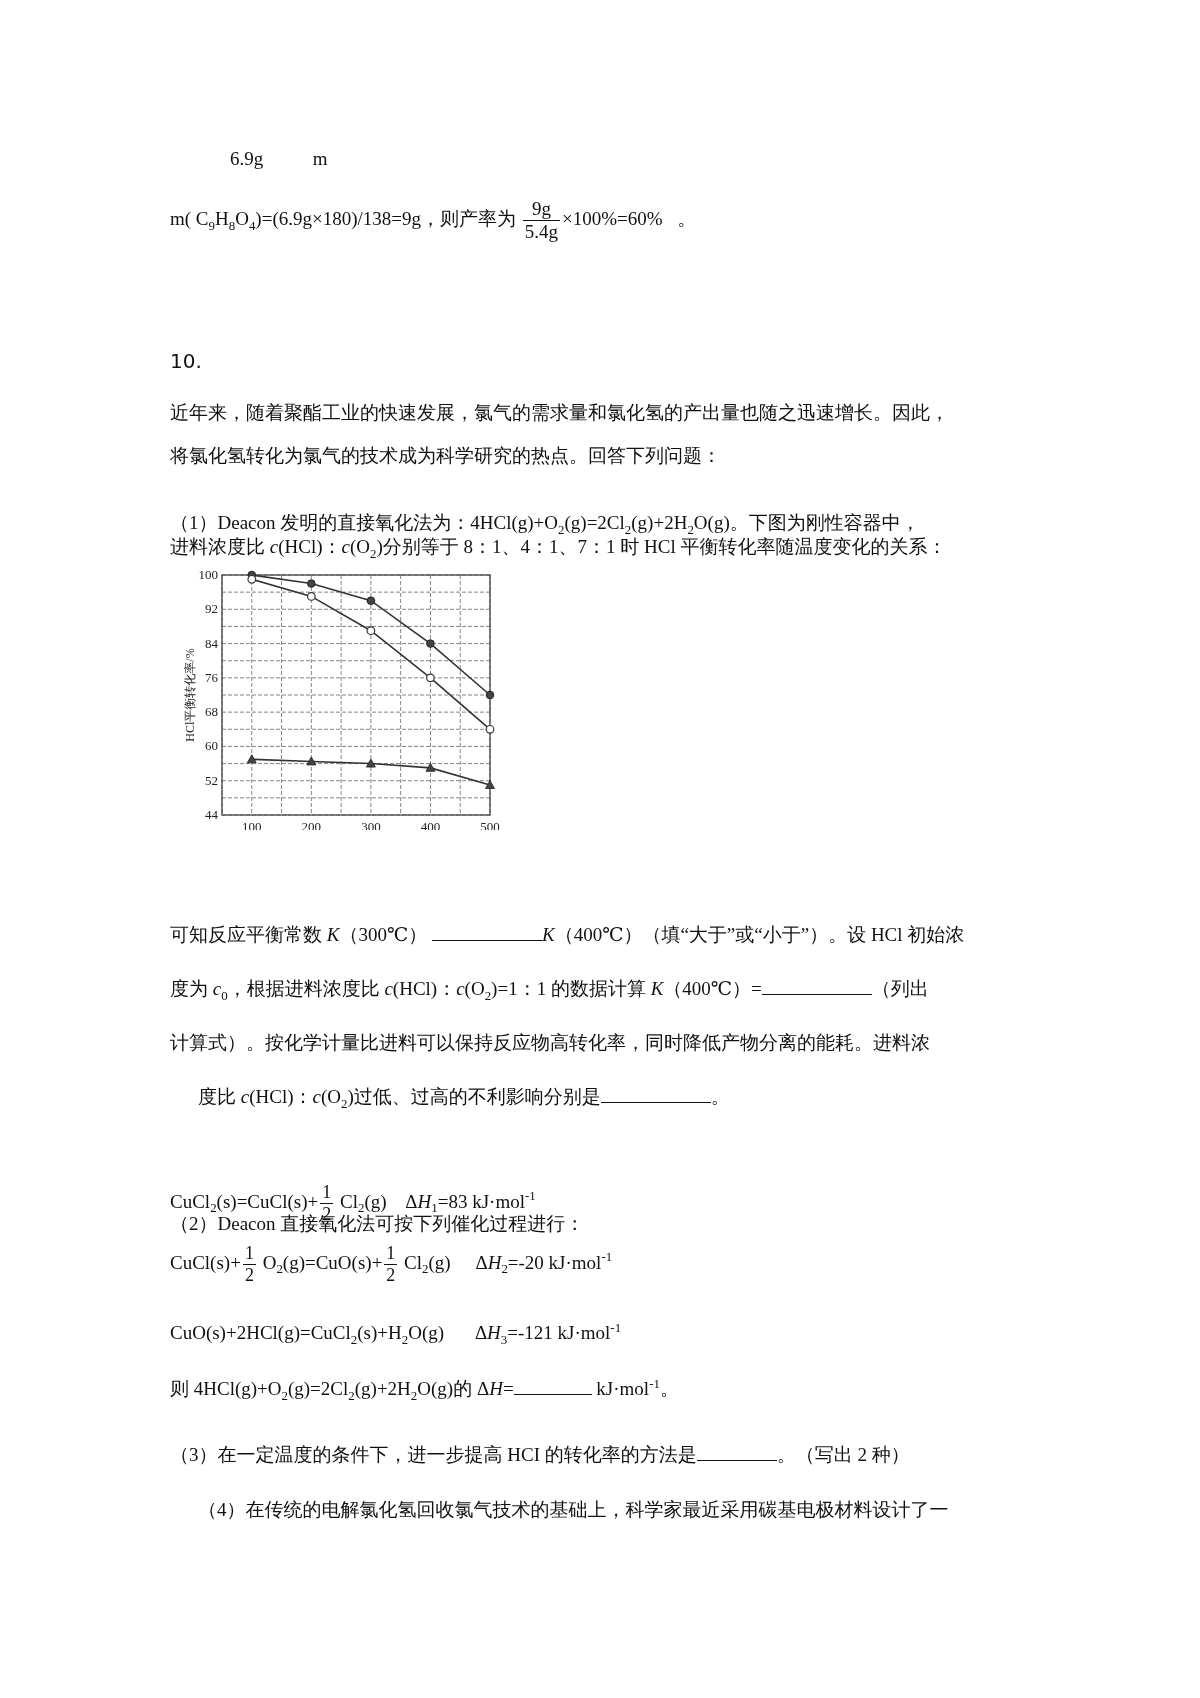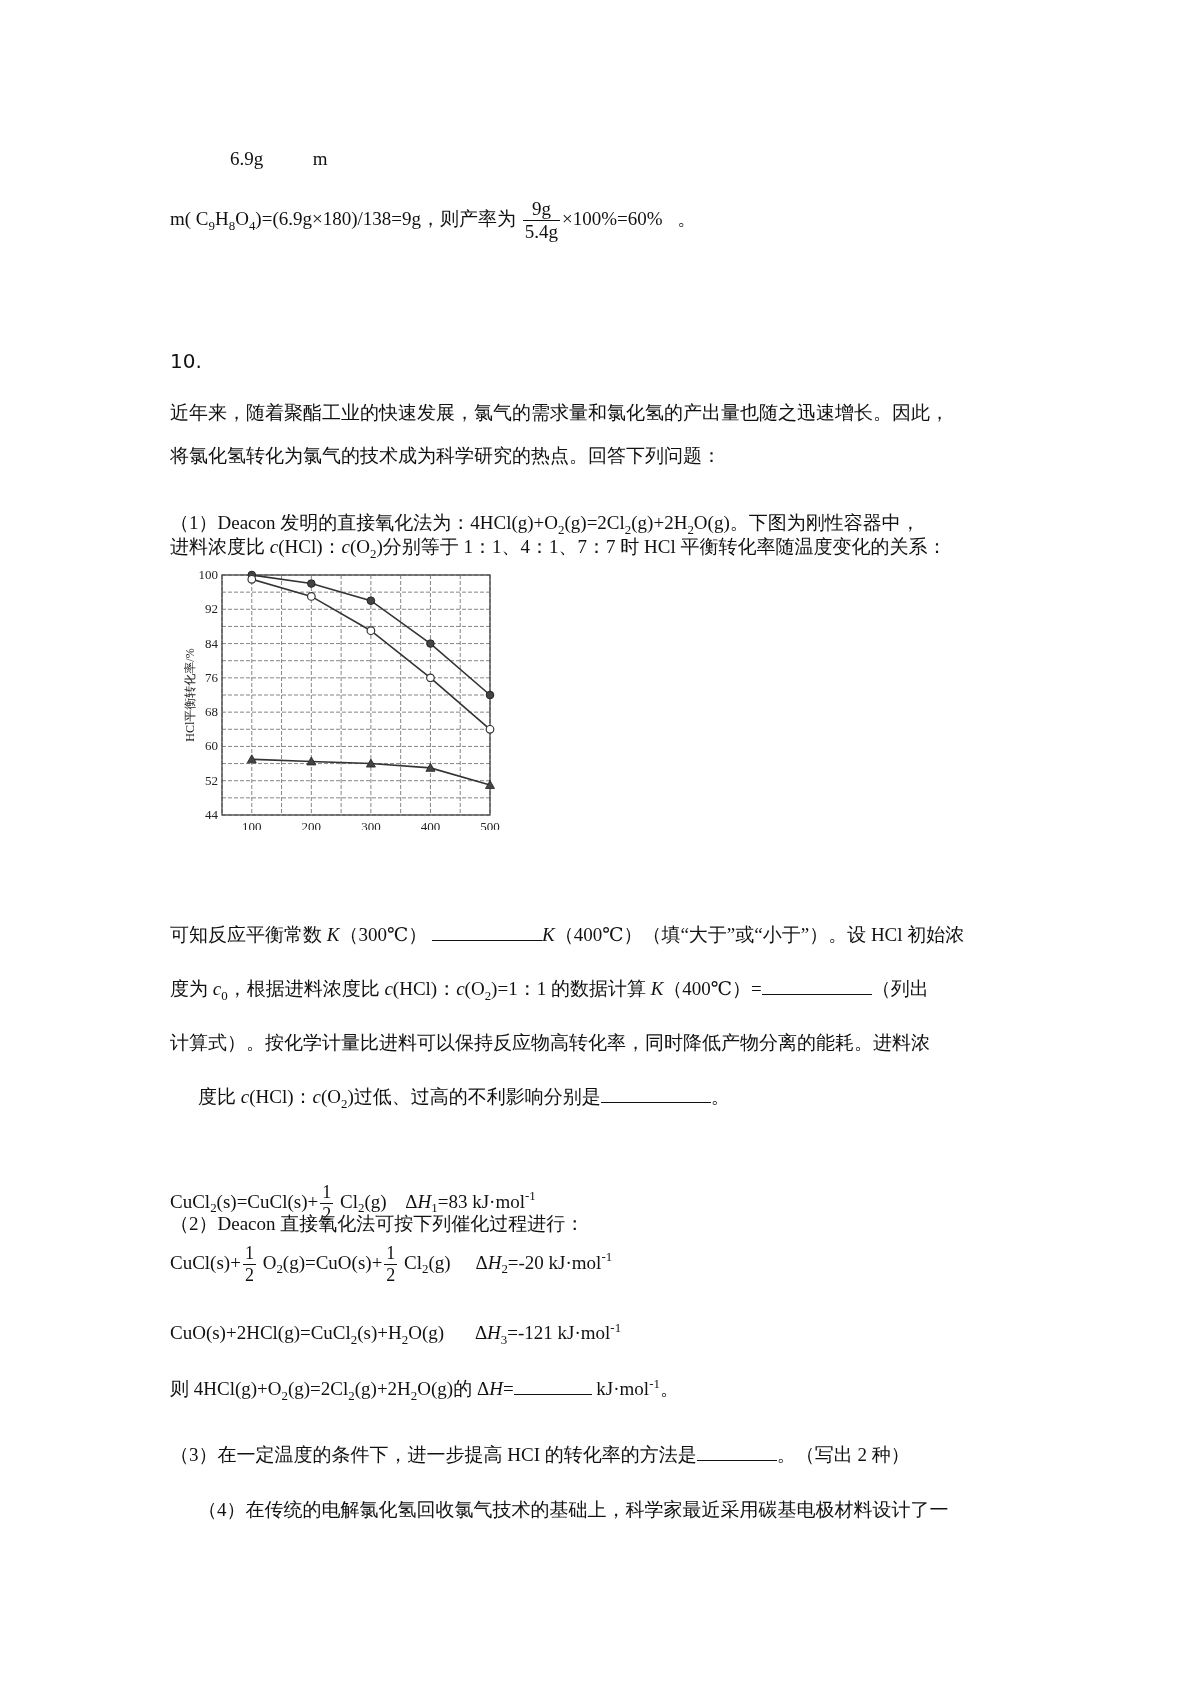--- a/index.html
+++ b/index.html
@@ -41,21 +41,21 @@
 <div class="abs sans" style="left:170px; top:349px; font-size:20px;">10.</div>
 
 <div class="abs" style="left:170px; top:400px;">近年来，随着聚酯工业的快速发展，氯气的需求量和氯化氢的产出量也随之迅速增长。因此，</div>
 <div class="abs" style="left:170px; top:443px;">将氯化氢转化为氯气的技术成为科学研究的热点。回答下列问题：</div>
 
 <div class="abs" style="left:170px; top:490px;margin-top:20px;">
   <span>（1）Deacon 发明的直接氧化法为：4HCl(g)+O</span><sub>2</sub><span>(g)=2Cl</span><sub>2</sub><span>(g)+2H</span><sub>2</sub><span>O(g)。下图为刚性容器中，</span>
 </div>
 
 <div class="abs" style="left:170px; top:534px;">
-  <span>进料浓度比 </span><span class="it">c</span><span>(HCl)：</span><span class="it">c</span><span>(O</span><sub>2</sub><span>)分别等于 1：1、4：1、7：7 时 HCl 平衡转化率随温度变化的关系：</span>
+  <span>进料浓度比 </span><span class="it">c</span><span>(HCl)：</span><span class="it">c</span><span>(O</span><sub>2</sub><span>)分别等于 8：1、4：1、7：1 时 HCl 平衡转化率随温度变化的关系：</span>
 </div>
 
 <svg id="chart" width="330" height="265">
   <g id="grid">
       <line x1="42" x2="310" y1="250" y2="250" stroke="#777" stroke-width="0.9" stroke-dasharray="4,2"></line>
       <line x1="42" x2="310" y1="232.85714285714286" y2="232.85714285714286" stroke="#777" stroke-width="0.9" stroke-dasharray="4,2"></line>
       <line x1="42" x2="310" y1="215.71428571428572" y2="215.71428571428572" stroke="#777" stroke-width="0.9" stroke-dasharray="4,2"></line>
       <line x1="42" x2="310" y1="198.57142857142858" y2="198.57142857142858" stroke="#777" stroke-width="0.9" stroke-dasharray="4,2"></line>
       <line x1="42" x2="310" y1="181.42857142857144" y2="181.42857142857144" stroke="#777" stroke-width="0.9" stroke-dasharray="4,2"></line>
       <line x1="42" x2="310" y1="164.28571428571428" y2="164.28571428571428" stroke="#777" stroke-width="0.9" stroke-dasharray="4,2"></line>

